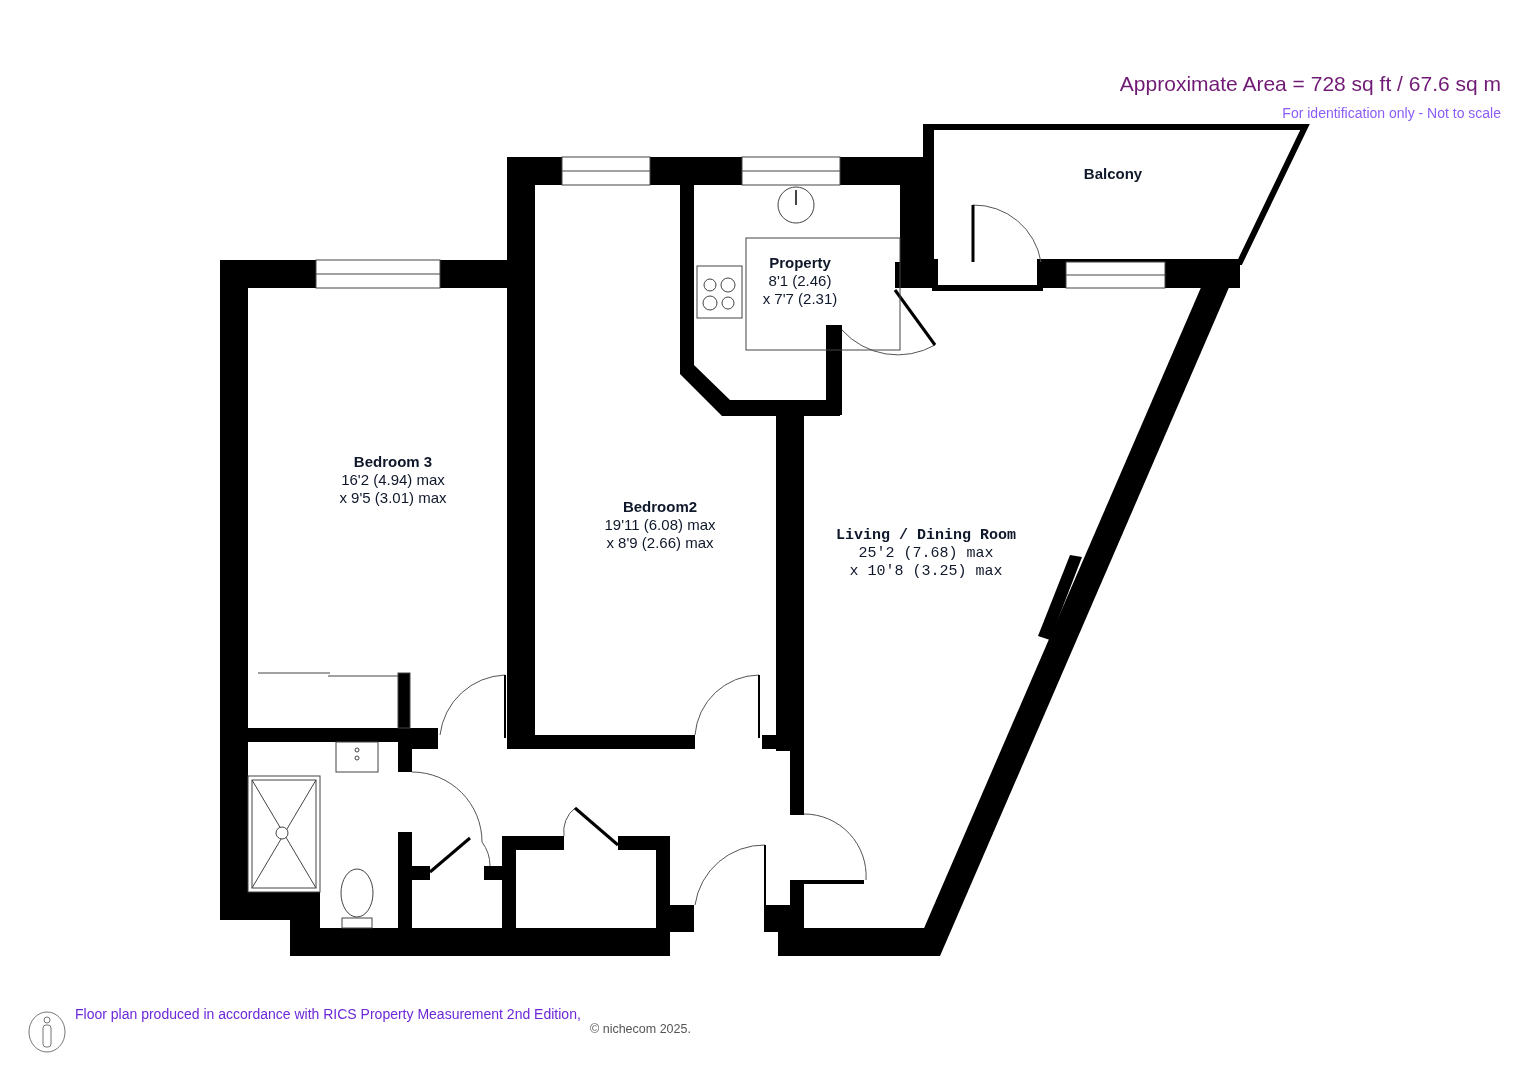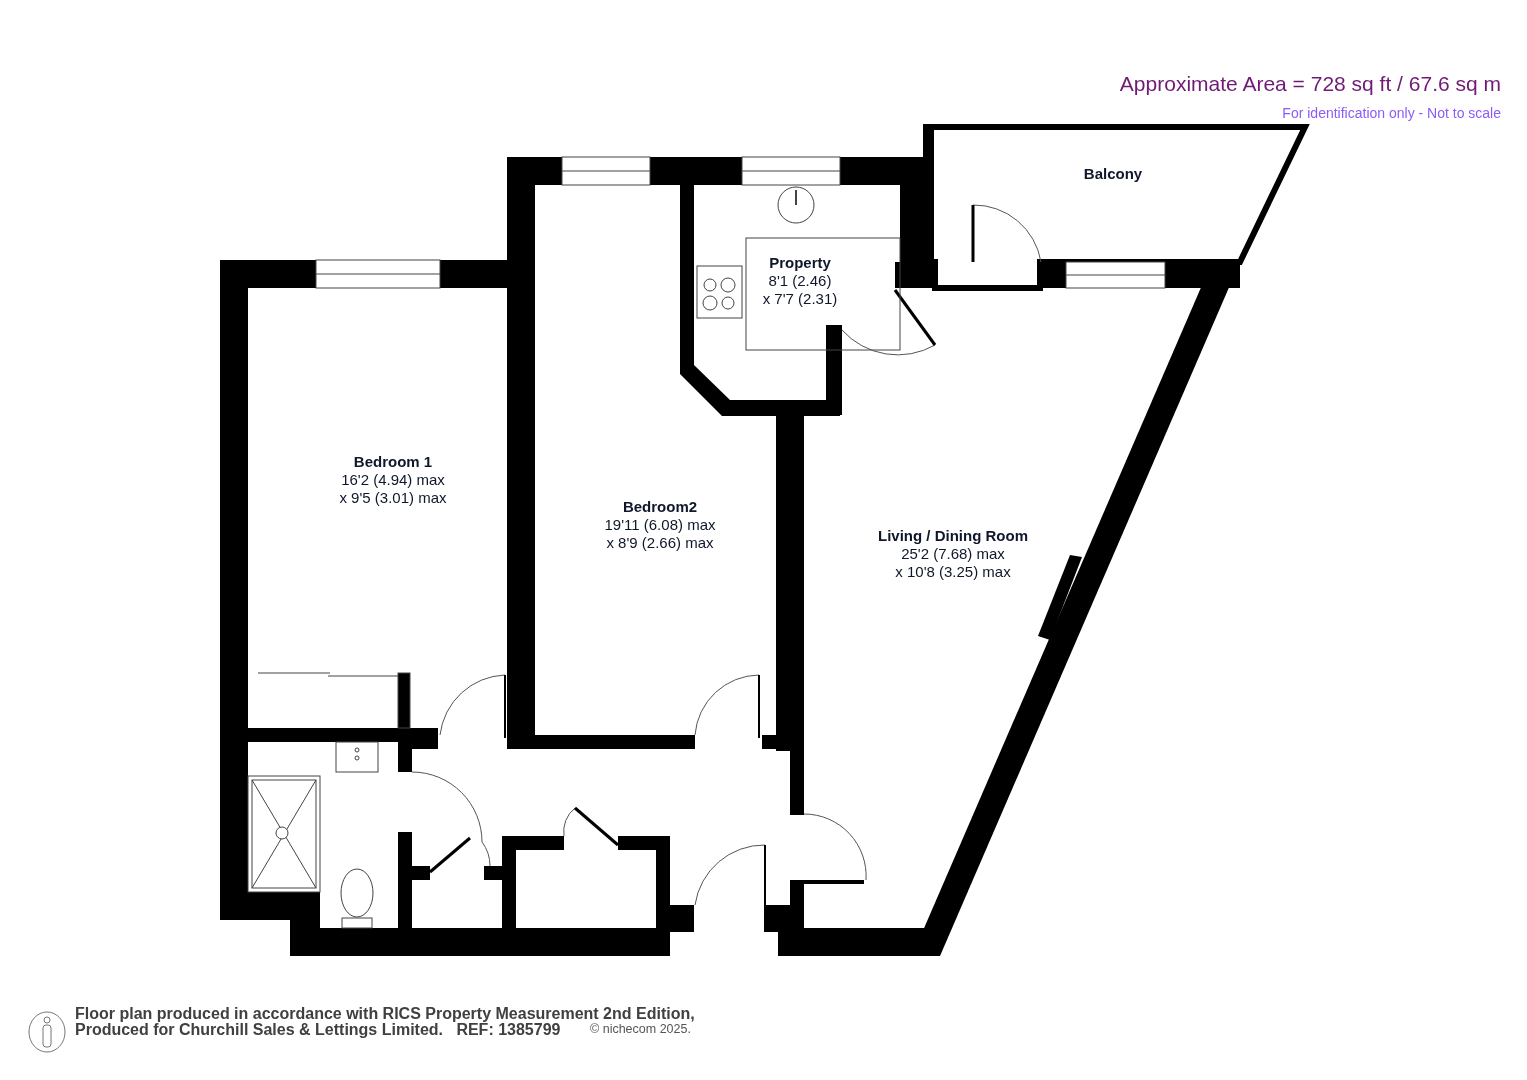--- a/index.html
+++ b/index.html
@@ -3,21 +3,21 @@
 <meta charset="utf-8">
 <style>
   html, body { margin:0; padding:0; background:#ffffff; }
   body { width:1527px; height:1080px; position:relative; overflow:hidden; font-family:"Liberation Sans", sans-serif; color:#111; }
   .area-title { position:absolute; right:26px; top:72px; font-size:21px; color:#701a75; }
   .area-note { position:absolute; right:26px; top:105px; font-size:14px; color:#8b5cf6; }
   svg.plan { position:absolute; left:0; top:0; }
   .room-label { position:absolute; text-align:center; line-height:18px; font-size:15px; color:#0f172a; }
   .room-label .name { font-weight:bold; display:block; }
   .room-label .dim { display:block; }
-  .footer { position:absolute; left:75px; top:1006px; font-size:16px; color:#404040; line-height:16px;font-weight:bold; }
+  .footer { position:absolute; left:75px; top:1006px; font-size:14px; color:#6d28d9; line-height:16px; }
   .footer-copy { position:absolute; left:558px; top:1022px; font-size:12.5px; color:#555;margin-left:32px; }
   .footer-icon { position:absolute; left:27px; top:1010px; }
 </style>
 </head>
 <body>
 
 <div class="area-title">Approximate Area = 728 sq ft / 67.6 sq m</div>
 <div class="area-note">For identification only - Not to scale</div>
 
 <svg class="plan" width="1527" height="1080" viewBox="0 0 1527 1080">
@@ -148,40 +148,39 @@
   <span class="name">Balcony</span>
 </div>
 
 <div class="room-label" style="left:740px;top:254px;width:120px;">
   <span class="name">Property</span>
   <span class="dim">8'1 (2.46)</span>
   <span class="dim">x 7'7 (2.31)</span>
 </div>
 
 <div class="room-label" style="left:308px;top:453px;width:170px;">
-  <span class="name">Bedroom 1</span>
+  <span class="name">Bedroom 3</span>
   <span class="dim">16'2 (4.94) max</span>
   <span class="dim">x 9'5 (3.01) max</span>
 </div>
 
 <div class="room-label" style="left:575px;top:498px;width:170px;">
   <span class="name">Bedroom2</span>
   <span class="dim">19'11 (6.08) max</span>
   <span class="dim">x 8'9 (2.66) max</span>
 </div>
 
-<div class="room-label" style="left:853px;top:527px;width:200px;">
+<div class="room-label" style="left:826px;top:527px;width:200px;font-family:Liberation Mono, monospace;">
   <span class="name">Living / Dining Room</span>
   <span class="dim">25'2 (7.68) max</span>
   <span class="dim">x 10'8 (3.25) max</span>
 </div>
 
 <svg class="footer-icon" width="40" height="44" viewBox="0 0 40 44">
   <ellipse cx="20" cy="22" rx="18" ry="20" fill="none" stroke="#777" stroke-width="1"></ellipse>
   <circle cx="20" cy="10" r="3" fill="none" stroke="#777" stroke-width="1"></circle>
   <rect x="16" y="15" width="8" height="22" rx="3" fill="none" stroke="#777" stroke-width="1"></rect>
 </svg>
 
 <div class="footer">
   <div>Floor plan produced in accordance with RICS Property Measurement 2nd Edition,</div>
-  <div style="white-space:pre;">Produced for Churchill Sales &amp; Lettings Limited.   REF: 1385799</div>
 </div>
 <div class="footer-copy">© nichecom 2025.</div>
 
 </body></html>

